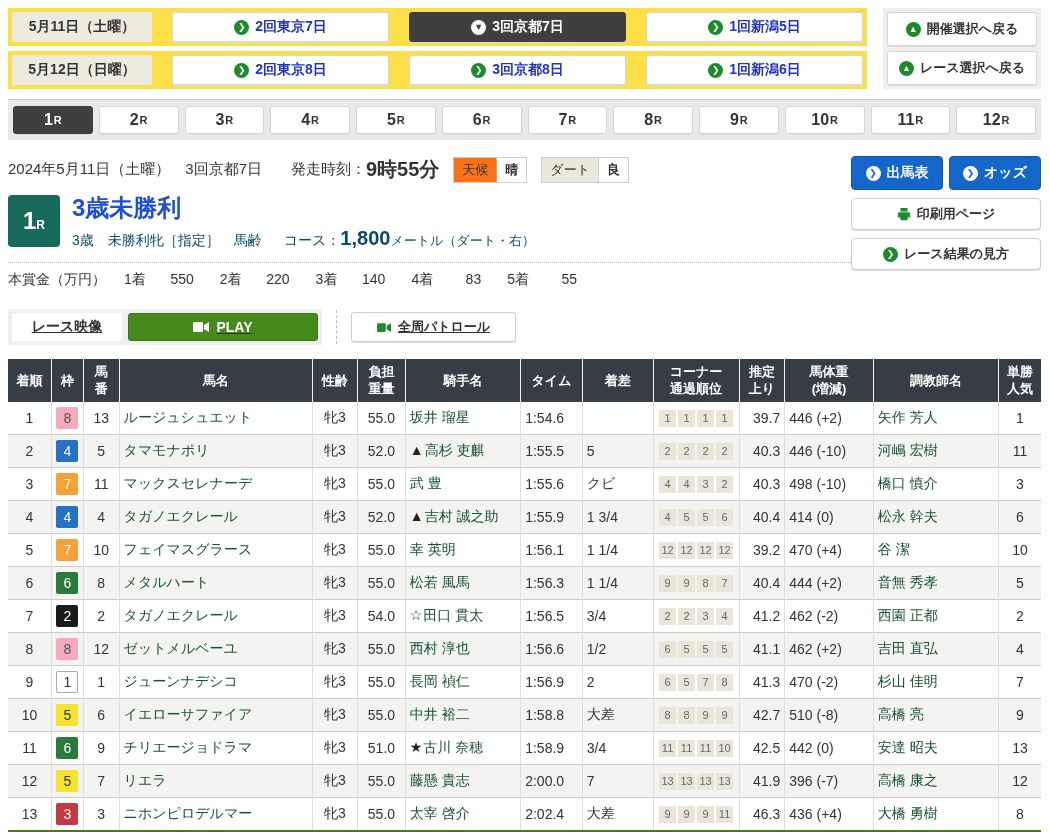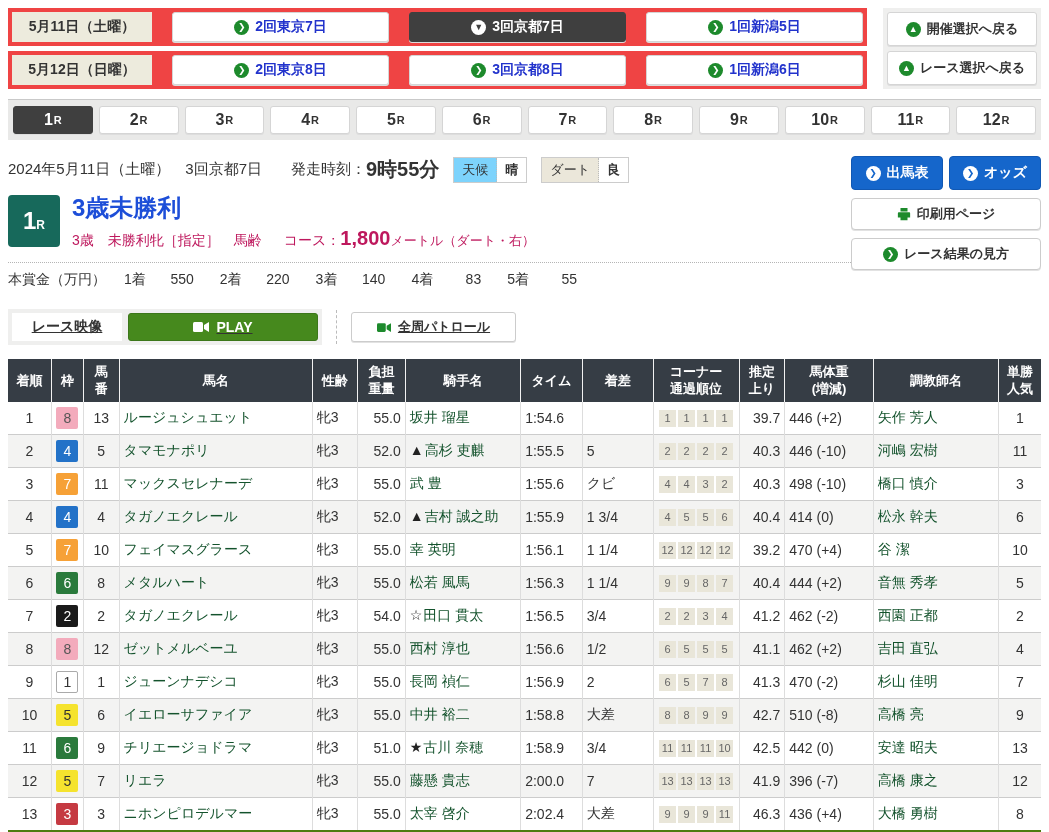--- a/index.html
+++ b/index.html
@@ -7,21 +7,21 @@
   body {
     width: 1049px; height: 832px; overflow: hidden;
     font-family: "Liberation Sans", "DejaVu Sans", sans-serif;
     color:#333; font-size:14px;
   }
   .page { padding: 8px 8px 0 8px; }
 
   
   .daynav { display:flex; gap:16px; }
   .daynav-left { flex:1; display:flex; flex-direction:column; gap:5px; }
-  .day-row { display:flex; gap:20px; background:#ef4444; padding:4px; align-items:stretch; }
+  .day-row { display:flex; gap:20px; background:#fde047; padding:4px; align-items:stretch; }
   .day-label { width:140px; background:#edebdd; display:flex; align-items:center; justify-content:center;
     font-weight:bold; font-size:14px; color:#333; }
   .meet-btn { flex:1; background:#fff; border:1px solid #d5d5d5; border-radius:3px;
     display:flex; align-items:center; justify-content:center; gap:6px;
     font-weight:bold; font-size:14px; color:#2233cc; cursor:pointer; height:30px; box-shadow:0 1px 0 #ddd; }
   .meet-btn.selected { background:#3f3f3f; border-color:#3f3f3f; color:#fff; }
   .daynav-right { width:158px; display:flex; flex-direction:column; gap:5px; background:#efefee; padding:4px; }
   .back-btn { flex:1; background:#fff; border:1px solid #d5d5d5; border-radius:3px;
     display:flex; align-items:center; justify-content:center; gap:6px;
     font-weight:bold; font-size:13px; color:#333; cursor:pointer; height:30px; box-shadow:0 1px 0 #ddd; }
@@ -44,30 +44,30 @@
 
   
   .race-head { display:flex; margin-top:16px; }
   .race-head-left { flex:1; }
   .dateline { display:flex; align-items:center; gap:8px; font-size:15px; }
   .dateline .datetext { margin-right:21px; }
   .start-time { font-size:20px; font-weight:bold; }
   .badge { display:inline-flex; border:1px solid #ccc; font-size:13px; margin-left:6px; }
   .badge .lbl { padding:3px 8px; border-right:1px dotted #bbb; }
   .badge .val { padding:3px 8px; font-weight:bold; background:#fff; }
-  .badge-weather .lbl { background:#7dd3fc; }
+  .badge-weather .lbl { background:#f97316; }
   .badge-track .lbl { background:#ebe7da; }
 
   .race-title-row { display:flex; align-items:flex-start; gap:12px; margin-top:12px; }
   .race-badge { width:52px; height:52px; background:#17695b; border-radius:4px; color:#fff;
     display:flex; align-items:center; justify-content:center; }
   .race-badge .num { font-size:24px; font-weight:bold; }
   .race-badge .r { font-size:12px; font-weight:bold; margin-top:8px; }
   .race-name { font-size:24px; font-weight:bold; color:#1d4ed8; line-height:1.1; }
-  .race-cond { margin-top:6px; font-size:14px; color:#be185d; }
+  .race-cond { margin-top:6px; font-size:14px; color:#0c4a6e; }
   .race-cond .dist { font-size:20px; font-weight:bold; }
   .race-cond .dist-sfx { font-size:13px; }
 
   .prize-row { border-top:1px dotted #b5b5b5; margin-top:12px; padding:8px 0 6px 0;
     display:flex; gap:0; font-size:14px; align-items:center; }
   .prize-label { margin-right:18px; }
   .prize-item { display:flex; }
   .prize-place { margin-right:14px; }
   .prize-amount { margin-right:26px; min-width:34px; text-align:right; }
 
@@ -104,22 +104,22 @@
   table.results tbody tr:nth-child(even) { background:#f3f3f2; }
   table.results tbody td { padding:5px 4px; border-right:1px solid #ddd; border-left:1px solid #ddd;
     font-size:14px; vertical-align:middle; height:33px; }
   table.results tbody td:first-child { border-left:none; }
   table.results tbody td:last-child { border-right:none; }
 
   td.c-order { text-align:center; font-size:15px; }
   td.c-waku { text-align:center; }
   td.c-num { text-align:center; }
   td.c-horse, td.c-jockey, td.c-trainer { text-align:left; padding-left:8px; }
-  td.c-sexage { }
-  td.c-weight { text-align:right; }
+  td.c-sexage { text-align:center; }
+  td.c-weight { text-align:center; }
   td.c-time { padding-left:8px; font-size:15px; }
   td.c-margin { padding-left:8px; }
   td.c-corners { text-align:center; white-space:nowrap; }
   td.c-last3f { text-align:right; padding-right:8px; font-size:15px; }
   td.c-bodyweight { padding-left:8px; }
   td.c-pop { text-align:center; font-size:15px; }
 
   a.lnk { color:#14532d; cursor:pointer; }
   .jprefix { color:#222; text-decoration:none; margin-right:1px; }
 

